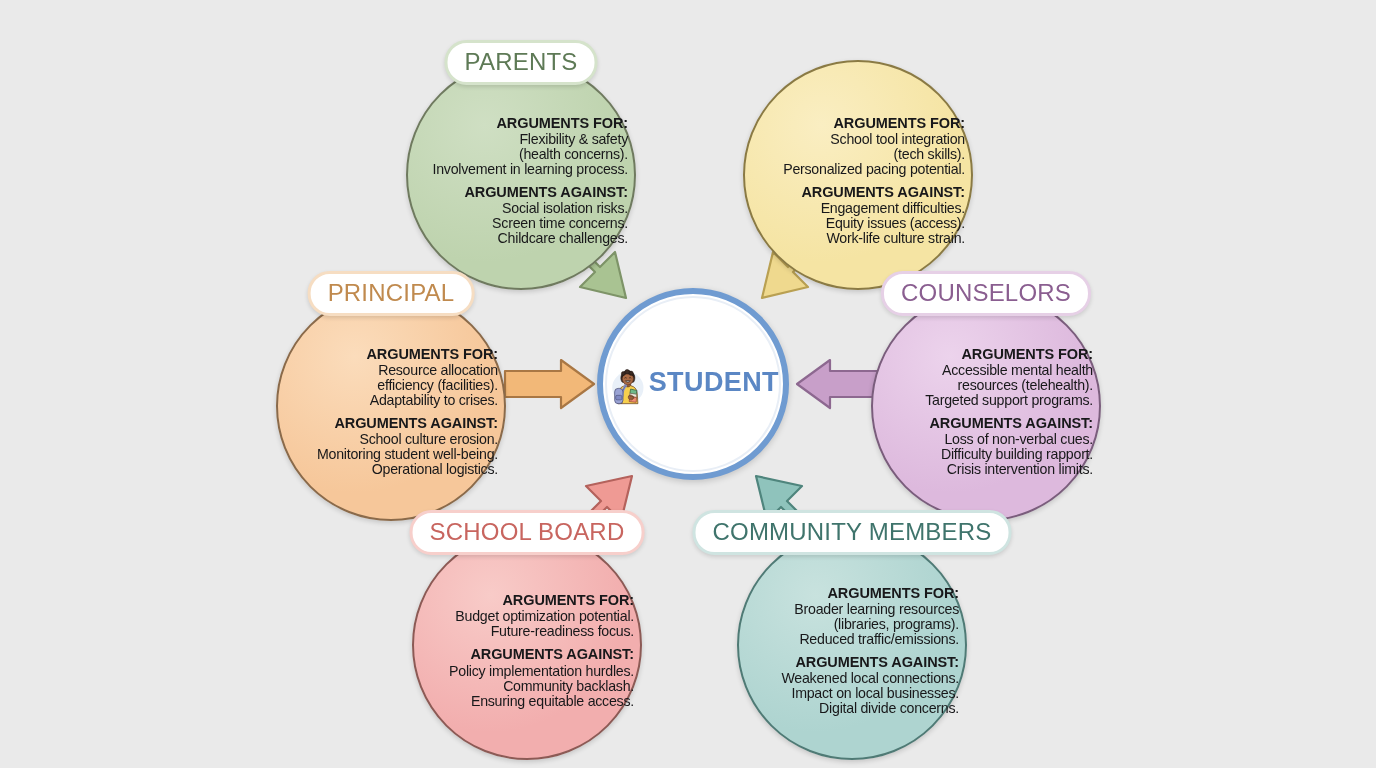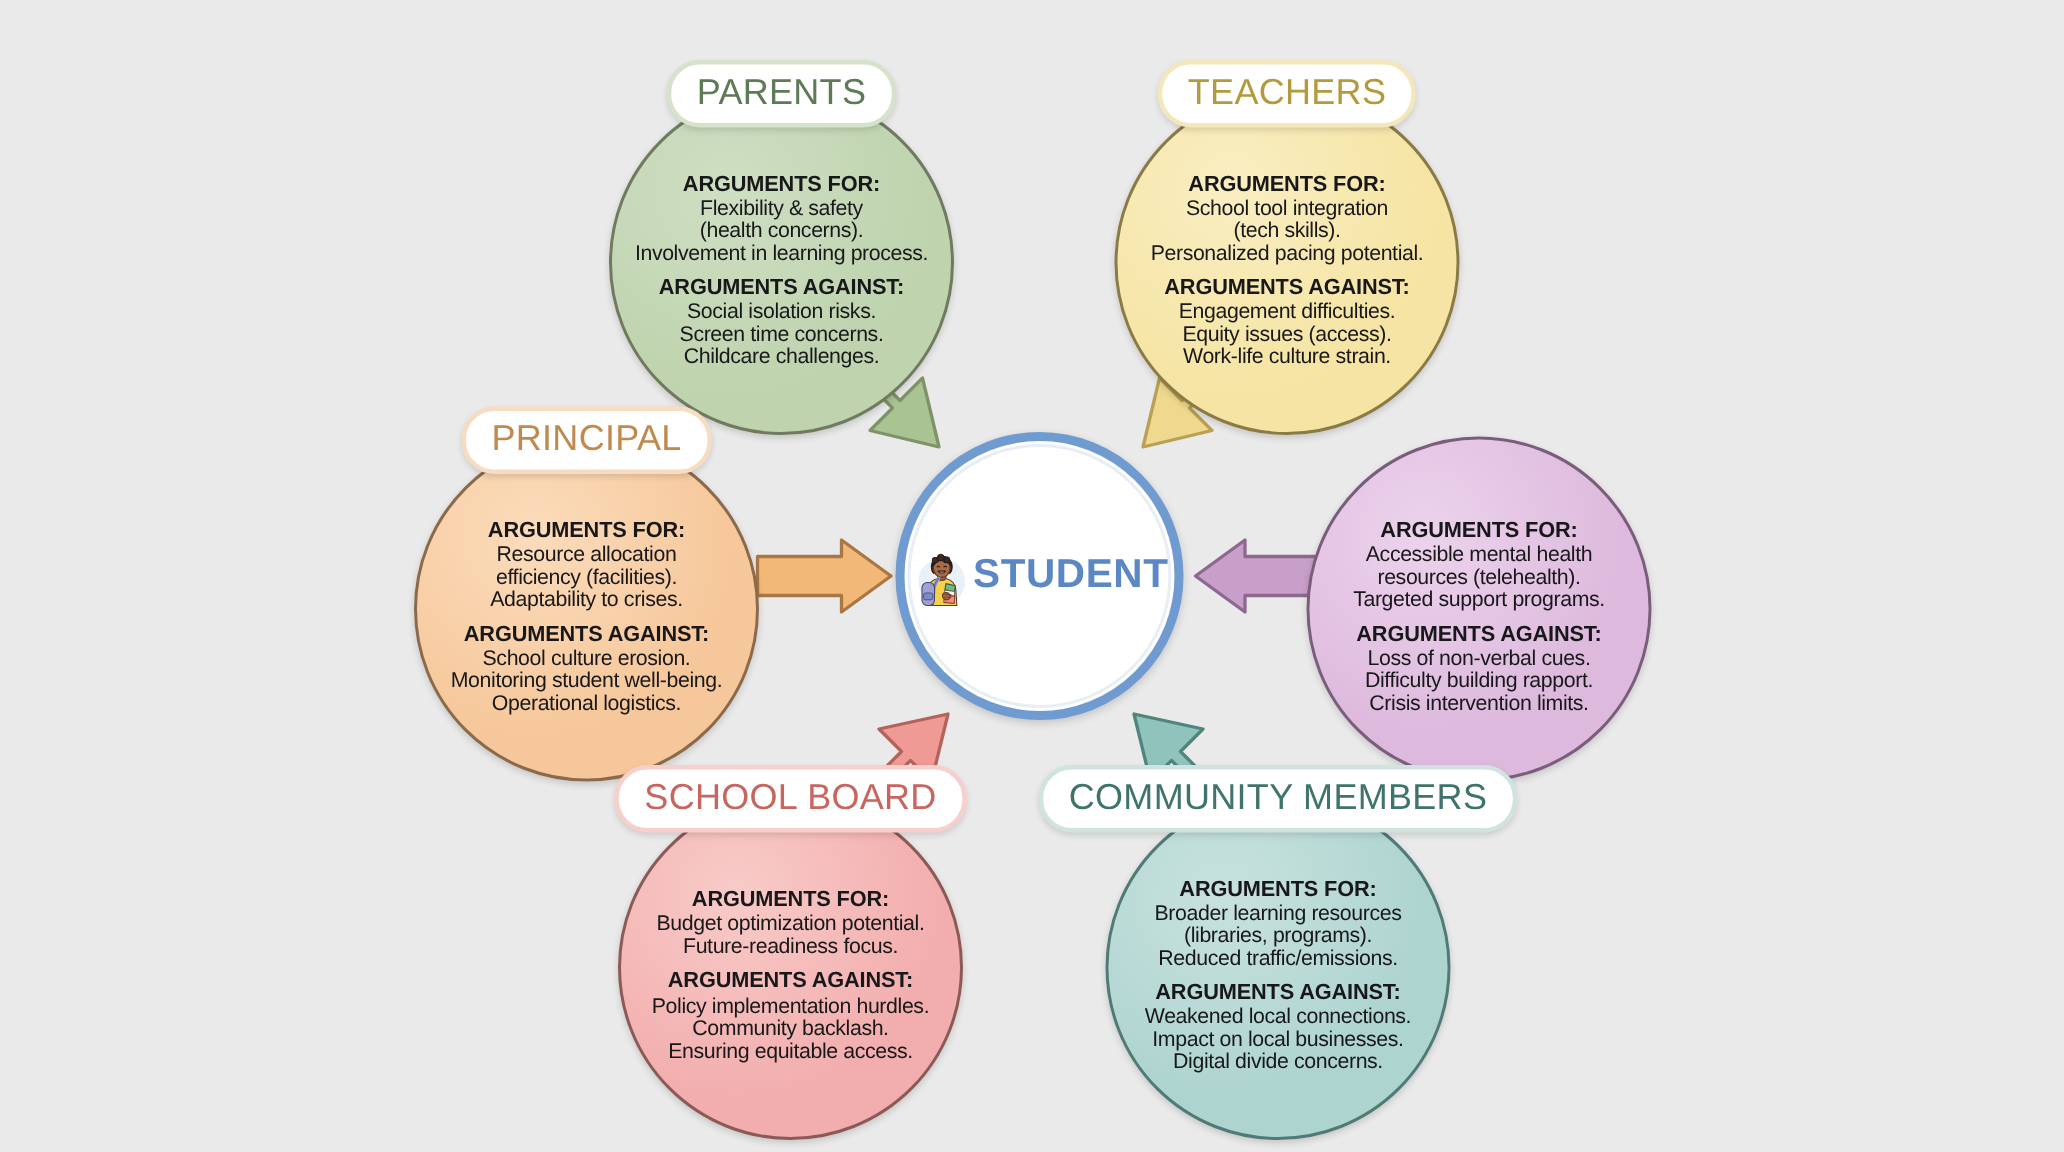--- a/index.html
+++ b/index.html
@@ -43,21 +43,21 @@
     box-sizing: border-box;
     border: 2.5px solid #6b5f52;
     display: flex;
     flex-direction: column;
     align-items: center;
     justify-content: center;
     box-shadow: 0 2px 5px rgba(0,0,0,0.16);
   }
   .bubble-inner {
     width: 214px;
-    text-align: center;
+    text-align: right;
     color: #18181a;
     line-height: 1.06;
     padding-top: 12px;
   }
   .seg { margin-bottom: 8px; }
   .seg:last-child { margin-bottom: 0; }
   .seg-head {
     font-weight: bold;
     font-size: 14.5px;
     letter-spacing: -0.1px;
@@ -193,21 +193,20 @@
           <div class="seg-line">Personalized pacing potential.</div>
         </div>
         <div class="seg">
           <div class="seg-head">ARGUMENTS AGAINST:</div>
           <div class="seg-line">Engagement difficulties.</div>
           <div class="seg-line">Equity issues (access).</div>
           <div class="seg-line">Work-life culture strain.</div>
         </div>
       </div>
     </div>
-    <div class="pill" style="color: rgb(180, 154, 63); border: 3px solid rgb(243, 231, 187);">TEACHERS</div>
   </div>
 
   <div class="node" id="node-principal" style="left:276px; top:291px;">
     <div class="bubble" style="background: radial-gradient(circle at 34% 28%, rgb(251, 220, 187) 0%, rgb(246, 199, 154) 62%, rgb(246, 199, 154) 100%); border-color: rgb(138, 106, 74);">
       <div class="bubble-inner">
         <div class="seg">
           <div class="seg-head">ARGUMENTS FOR:</div>
           <div class="seg-line">Resource allocation</div>
           <div class="seg-line">efficiency (facilities).</div>
           <div class="seg-line">Adaptability to crises.</div>
@@ -233,20 +232,21 @@
           <div class="seg-line">Targeted support programs.</div>
         </div>
         <div class="seg">
           <div class="seg-head">ARGUMENTS AGAINST:</div>
           <div class="seg-line">Loss of non-verbal cues.</div>
           <div class="seg-line">Difficulty building rapport.</div>
           <div class="seg-line">Crisis intervention limits.</div>
         </div>
       </div>
     </div>
+    <div class="pill" style="color: rgb(138, 94, 144); border: 3px solid rgb(230, 208, 230);">COUNSELORS</div>
   </div>
 
   <div class="node" id="node-school-board" style="left:412px; top:530px;">
     <div class="bubble" style="background: radial-gradient(circle at 34% 28%, rgb(248, 203, 200) 0%, rgb(242, 174, 174) 62%, rgb(242, 174, 174) 100%); border-color: rgb(140, 90, 85);">
       <div class="bubble-inner">
         <div class="seg">
           <div class="seg-head">ARGUMENTS FOR:</div>
           <div class="seg-line">Budget optimization potential.</div>
           <div class="seg-line">Future-readiness focus.</div>
         </div>

